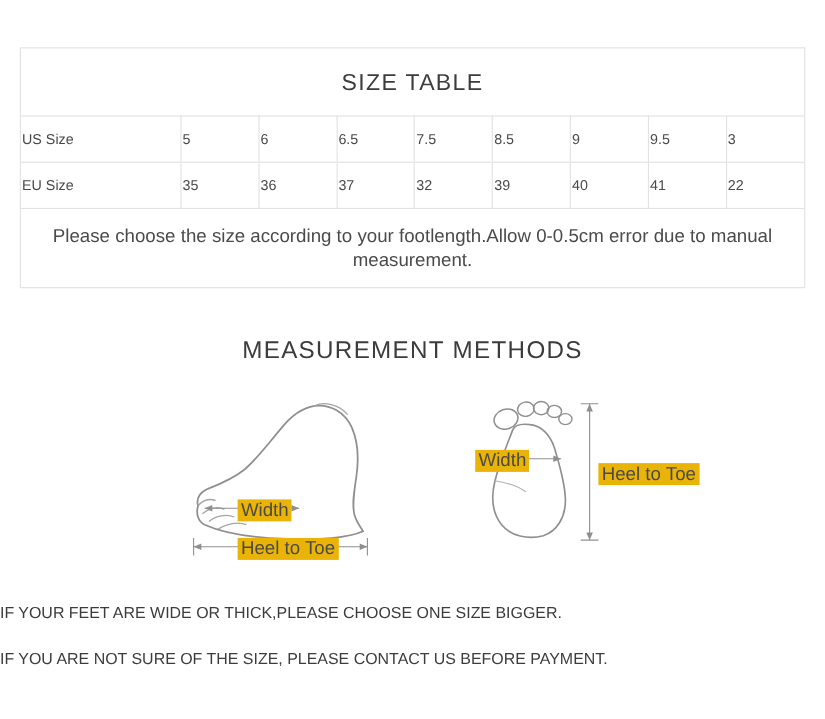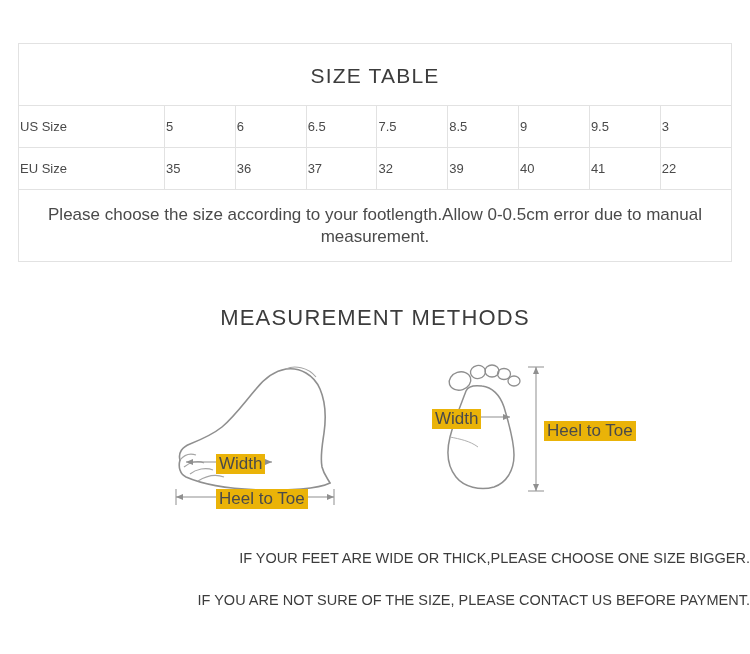--- a/index.html
+++ b/index.html
@@ -105,21 +105,21 @@
     padding: 0 3px;
     white-space: nowrap;
   }
 
   
   .footer-notes {
     position: absolute;
     left: 0;
     top: 545px;
     width: 750px;
-    text-align: right;
+    text-align: left;
   }
   .footer-notes .line {
     font-size: 14.5px;
     color: #3c3c3c;
     line-height: 1;
     padding: 6px 0;
   }
   .footer-notes .line.l1 { margin-bottom: 15px; }
 </style>
 </head>

